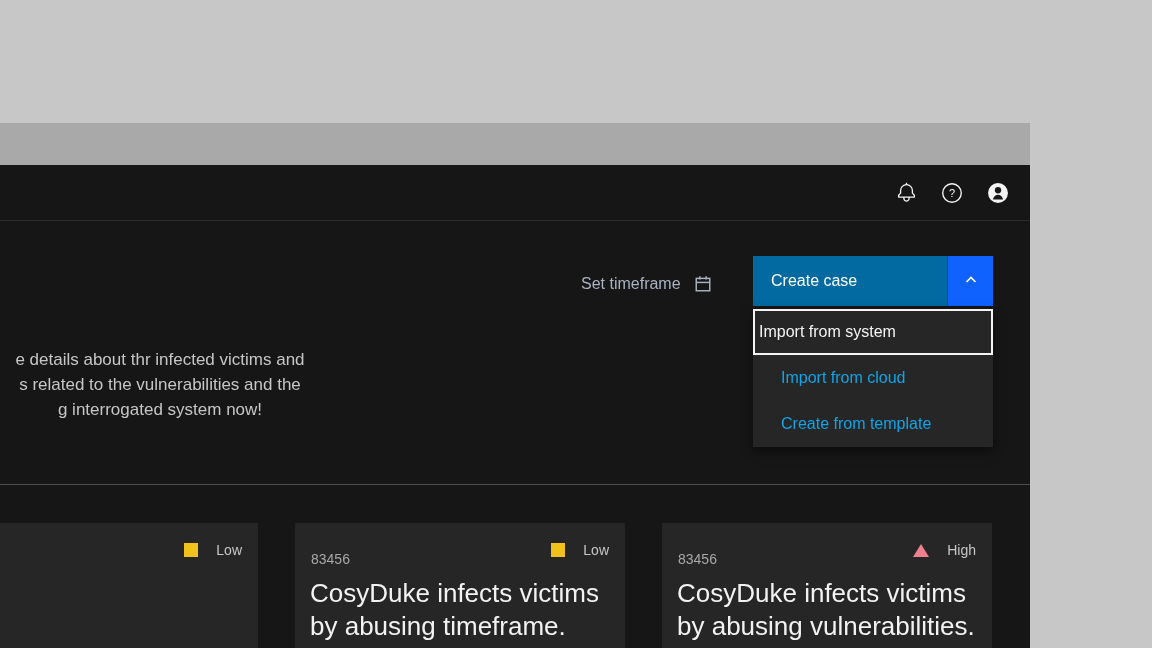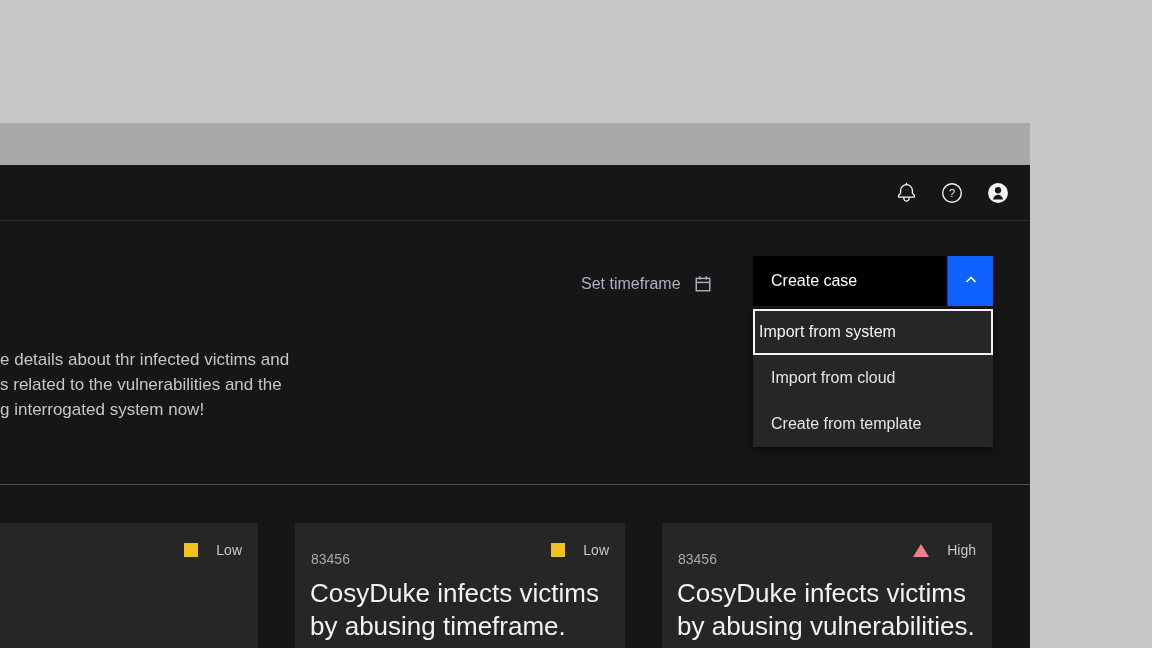--- a/index.html
+++ b/index.html
@@ -18,37 +18,37 @@
   .hicon { width:46px; height:46px; display:flex; align-items:center; justify-content:center;
            cursor:pointer; background:transparent; border:none; }
   .hicon svg { display:block; }
 
   
   .set-timeframe { position:absolute; left:581px; top:110px; height:20px;
                    display:flex; align-items:flex-start; gap:13px; cursor:pointer; }
   .set-timeframe .lbl { font-size:16px; color:#a9b1c2; }
 
   .split-btn { position:absolute; left:753px; top:91px; width:240px; height:50px; display:flex; }
-  .split-btn .main { width:194px; height:50px; background:#000000; color:#ffffff;
+  .split-btn .main { width:194px; height:50px; background:#0369a1; color:#ffffff;
                      font-size:16px; text-align:left; padding-left:18px; border:none;
                      display:flex; align-items:center; cursor:pointer; }
   .split-btn .chev { width:46px; height:50px; background:#0f62fe; border:none;
                      border-left:1px solid #0043ce; display:flex; align-items:center;
                      justify-content:center; cursor:pointer; }
 
   
   .menu { position:absolute; left:753px; top:144px; width:240px; background:#262626;
           box-shadow:0 4px 10px rgba(0,0,0,.5); }
-  .menu-item { height:46px; display:flex; align-items:center; padding-left:18px;
-               font-size:16px; color:#e5e5e5; cursor:pointer; }
+  .menu-item { height:46px; display:flex; align-items:center; padding-left:28px;
+               font-size:16px; color:#0ea5e9; cursor:pointer; }
   .menu-item.focused { border:2px solid #f4f4f4; color:#f4f4f4; padding-left:4px; }
 
   
   .intro { position:absolute; left:0; top:182px; width:320px;
-           font-size:17px; line-height:25px; color:#c6c6c6; }
+           font-size:17px; line-height:25px; color:#c6c6c6;text-align:center; }
 
   
   .divider { position:absolute; left:0; top:319px; width:1030px; height:1px; background:#4d4d4d; }
 
   
   .card { position:absolute; top:358px; width:330px; height:125px; background:#262626; overflow:hidden; }
   .card1 { left:-72px; }
   .card2 { left:295px; }
   .card3 { left:662px; }
   .card .cid { position:absolute; left:16px; top:28px; font-size:14px; color:#a8a8a8; }

